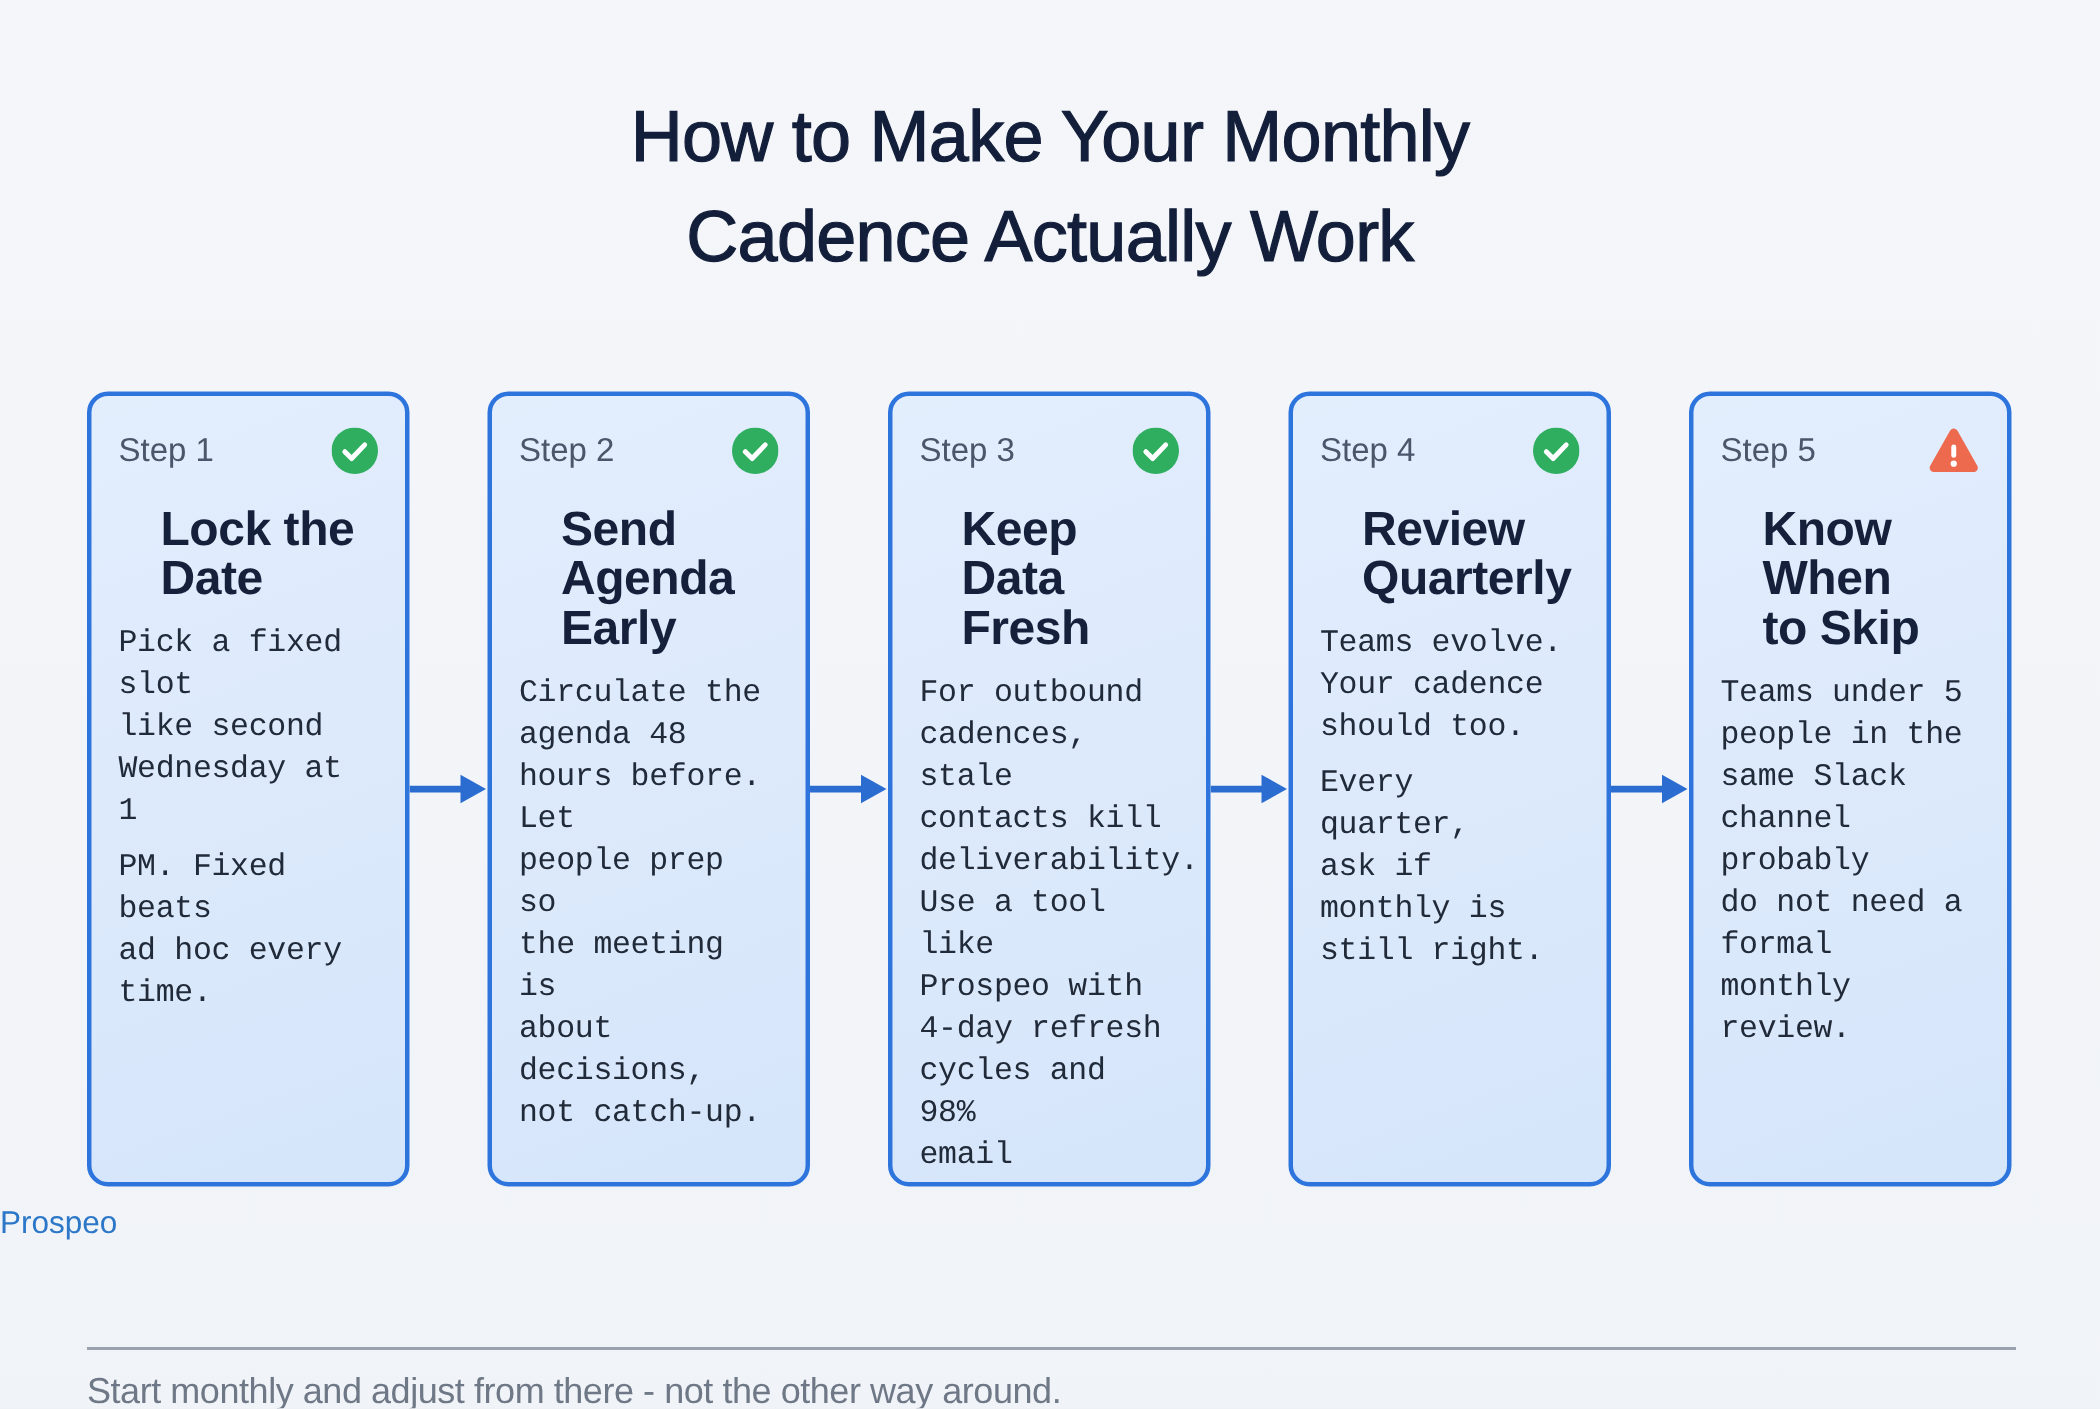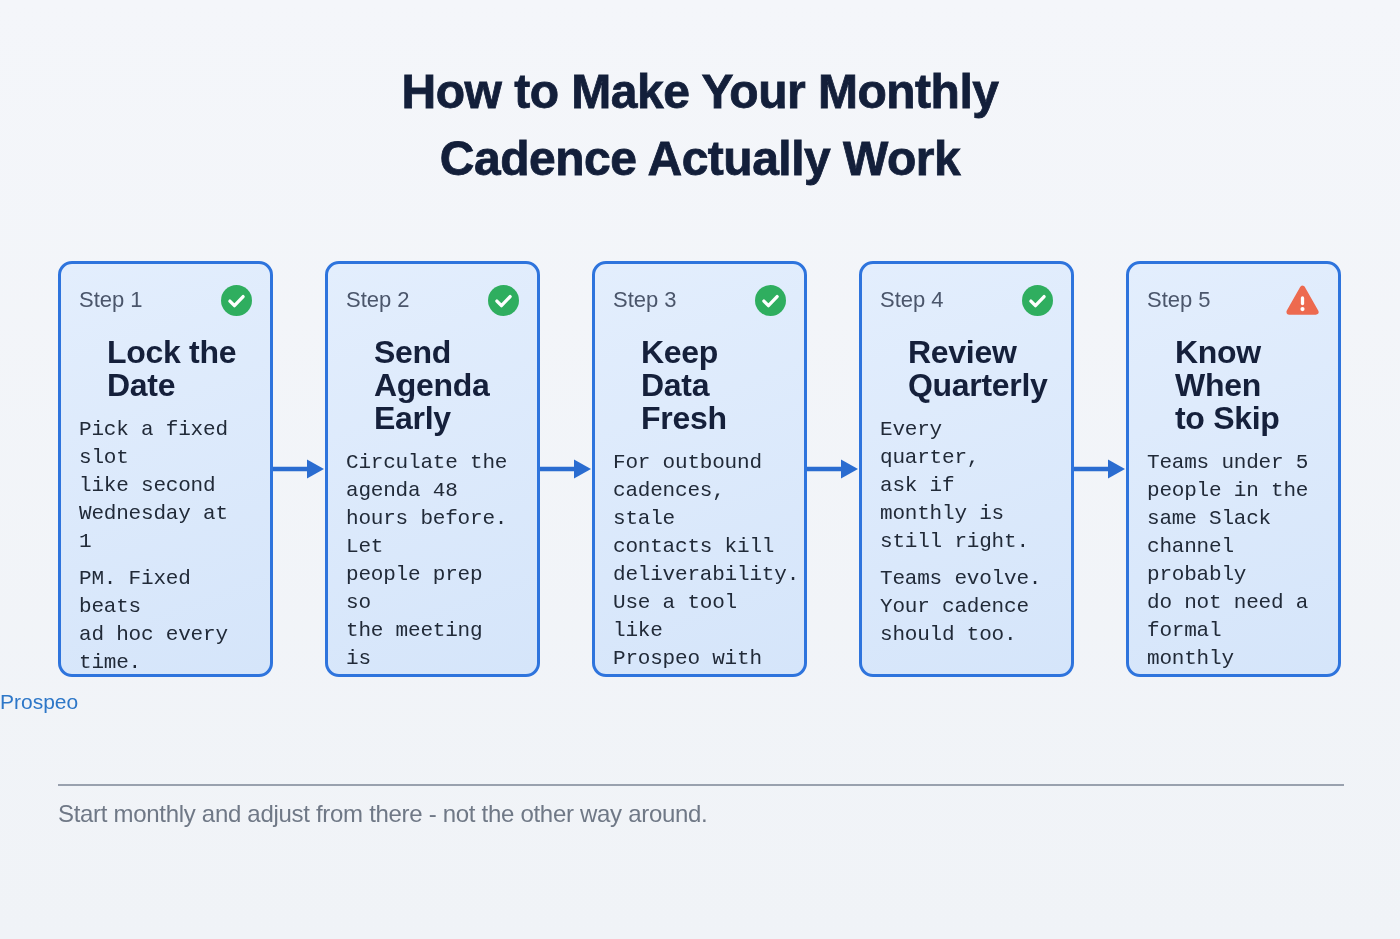--- a/index.html
+++ b/index.html
@@ -13,37 +13,37 @@
     margin: 0 auto;
     background: linear-gradient(180deg, #f4f6fa 0%, #f0f3f7 100%);
     overflow: hidden;
   }
 
   .page-title {
     margin-top: 58px;
     text-align: center;
     font-size: 48px;
     line-height: 67px;
-    font-weight: bold;
+    font-weight: normal;
     letter-spacing: -0.5px;
     color: #131f3a;
     -webkit-text-stroke: 0.8px #131f3a;
     white-space: pre-line;
   }
 
   .cards-row {
     display: flex;
     align-items: stretch;
     margin-top: 69px;
     padding: 0 58px;
   }
 
   .card {
     flex: 0 0 215px;
-    height: 416px;
+    height: 530px;
     border: 3px solid #2e74dd;
     border-radius: 14px;
     background: linear-gradient(160deg, #e3eefd 0%, #d5e5fa 100%);
     padding: 16px 18px;
     overflow: hidden;
   }
 
   .card-head {
     display: flex;
     justify-content: space-between;
@@ -209,26 +209,26 @@
         <span class="step-label">Step 4</span>
         <span class="status-icon">
           <svg width="31" height="31" viewBox="0 0 30 30">
               <circle cx="15" cy="15" r="15" fill="#2fae5f"></circle>
               <path d="M8.6 15.6 L13 20 L21.4 11.2" fill="none" stroke="#ffffff" stroke-width="3.2" stroke-linecap="round" stroke-linejoin="round"></path>
             </svg>
         </span>
       </div>
       <h2 class="card-title">Review
 Quarterly</h2>
+      <p class="card-body">Teams evolve.
+Your cadence
+should too.</p>
       <p class="card-body">Every quarter,
 ask if monthly is
 still right.</p>
-      <p class="card-body">Teams evolve.
-Your cadence
-should too.</p>
     </div>
 
     <div class="arrow-cell">
       <svg width="52" height="30" viewBox="0 0 52 30">
           <line x1="0" y1="15" x2="40" y2="15" stroke="#2a6cd0" stroke-width="4.5"></line>
           <path d="M34 5.5 L51 15 L34 24.5 Z" fill="#2a6cd0"></path>
         </svg>
     </div>
 
     <div class="card">

